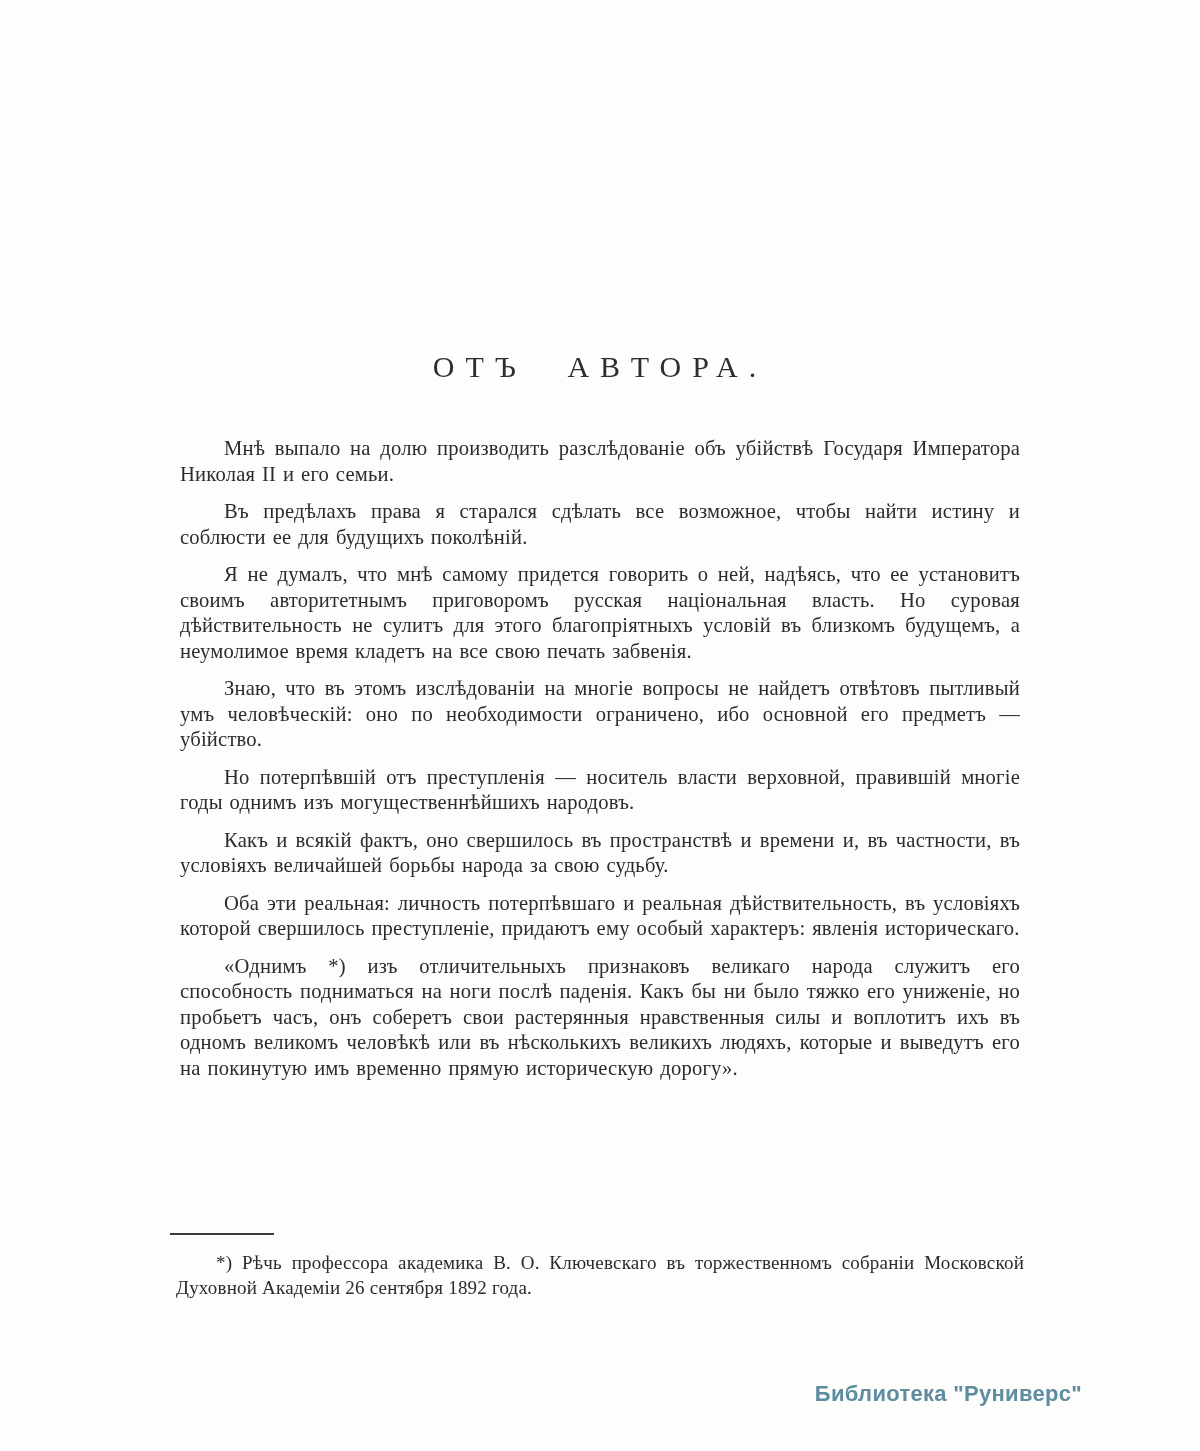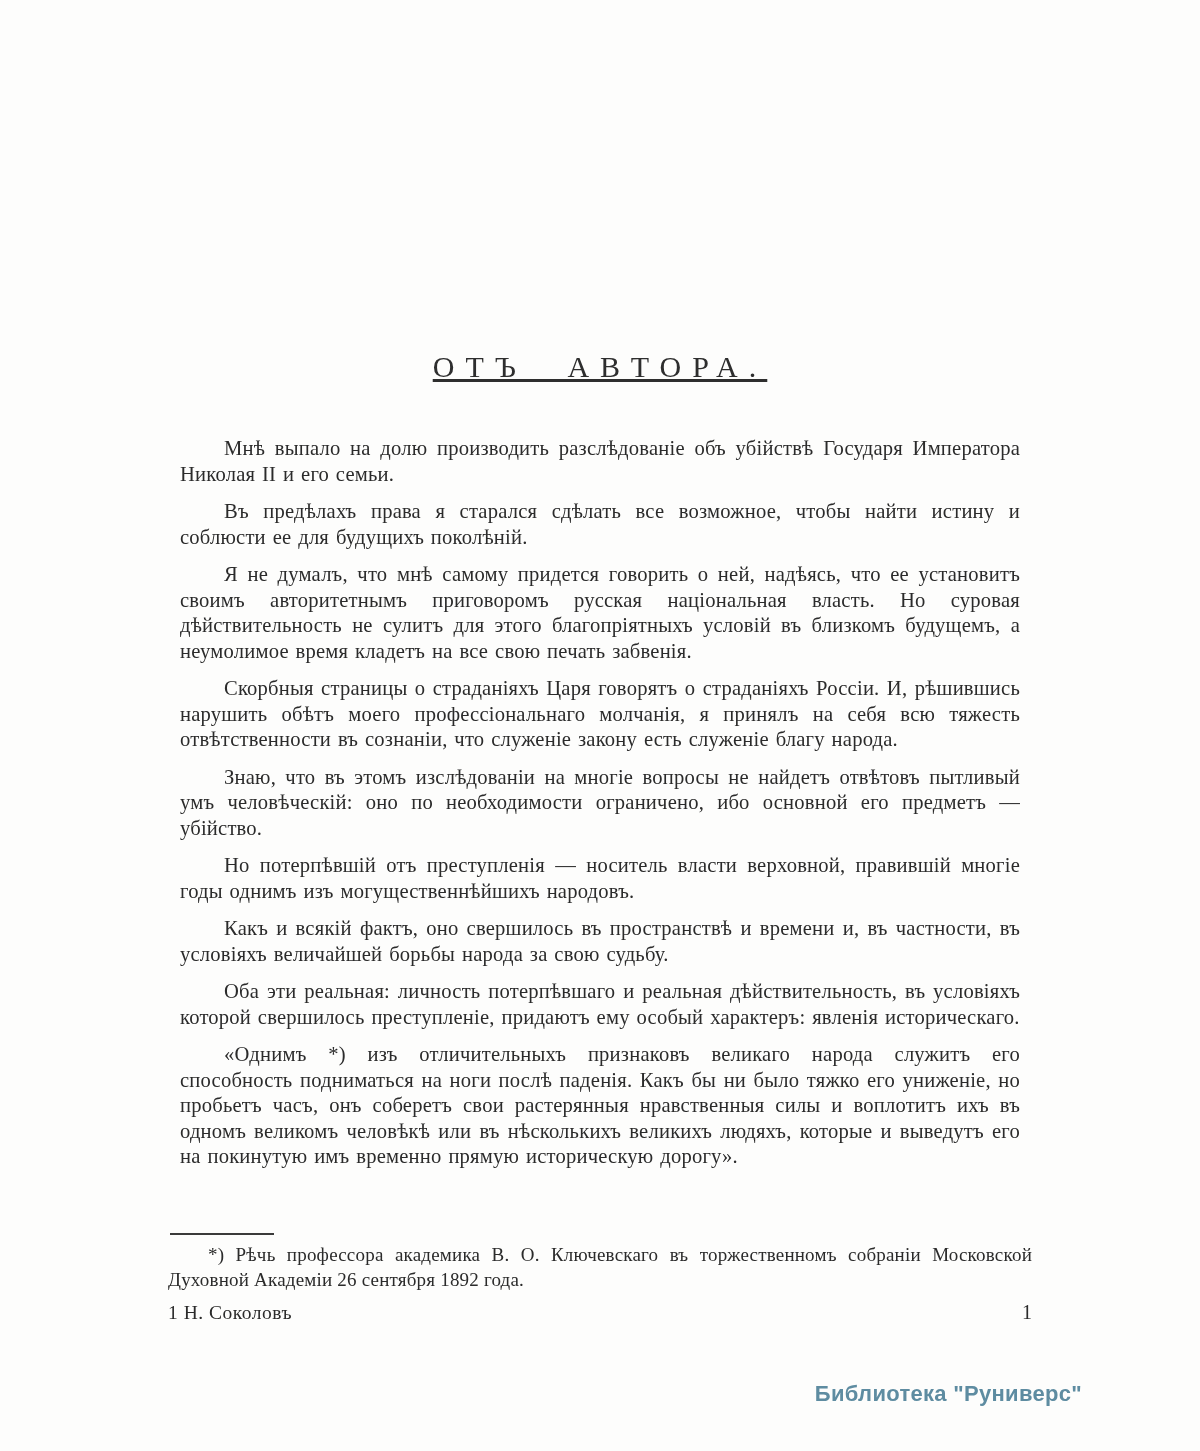--- a/index.html
+++ b/index.html
@@ -20,21 +20,20 @@
     position: absolute;
     top: 350px;
     left: 0;
     width: 100%;
     text-align: center;
     font-size: 30px;
     font-weight: 400;
     letter-spacing: 11px;
     word-spacing: 22px;
     color: #2e2e2e;
-    text-decoration: underline;
   }
   .body-text {
     position: absolute;
     top: 424px;
     left: 168px;
     width: 864px;
     font-size: 20.6px;
     line-height: 25.5px;
     text-align: justify;
     letter-spacing: 0.2px;
@@ -56,21 +55,21 @@
     position: absolute;
     top: 1243px;
     left: 168px;
     width: 864px;
     font-size: 19px;
     line-height: 24.5px;
     text-align: justify;
     letter-spacing: 0.2px;
   }
   .footnote p {
-    margin: 0;
+    margin: 8px;
     text-indent: 40px;
   }
   .sig-line {
     position: absolute;
     top: 1301px;
     left: 168px;
     width: 864px;
     display: flex;
     justify-content: space-between;
     align-items: baseline;
@@ -97,34 +96,29 @@
 <body>
 
 <div class="page">
 
   <div class="title">ОТЪ  АВТОРА.</div>
 
   <div class="body-text">
     <p>Мнѣ выпало на долю производить разслѣдованіе объ убійствѣ Государя Императора Николая II и его семьи.</p>
     <p>Въ предѣлахъ права я старался сдѣлать все возможное, чтобы найти истину и соблюсти ее для будущихъ поколѣній.</p>
     <p>Я не думалъ, что мнѣ самому придется говорить о ней, надѣясь, что ее установитъ своимъ авторитетнымъ приговоромъ русская національная власть. Но суровая дѣйствительность не сулитъ для этого благопріятныхъ условій въ близкомъ будущемъ, а неумолимое время кладетъ на все свою печать забвенія.</p>
-    <p>Скорбныя страницы о страданіяхъ Царя говорятъ о страданіяхъ Россіи. И, рѣшившись нарушить обѣтъ моего профессіональнаго молчанія, я принялъ на себя всю тяжесть отвѣтственности въ сознаніи, что служеніе закону есть служеніе благу народа.</p>
     <p>Знаю, что въ этомъ изслѣдованіи на многіе вопросы не найдетъ отвѣтовъ пытливый умъ человѣческій: оно по необходимости ограничено, ибо основной его предметъ — убійство.</p>
     <p>Но потерпѣвшій отъ преступленія — носитель власти верховной, правившій многіе годы однимъ изъ могущественнѣйшихъ народовъ.</p>
     <p>Какъ и всякій фактъ, оно свершилось въ пространствѣ и времени и, въ частности, въ условіяхъ величайшей борьбы народа за свою судьбу.</p>
     <p>Оба эти реальная: личность потерпѣвшаго и реальная дѣйствительность, въ условіяхъ которой свершилось преступленіе, придаютъ ему особый характеръ: явленія историческаго.</p>
     <p>«Однимъ *) изъ отличительныхъ признаковъ великаго народа служитъ его способность подниматься на ноги послѣ паденія. Какъ бы ни было тяжко его униженіе, но пробьетъ часъ, онъ соберетъ свои растерянныя нравственныя силы и воплотитъ ихъ въ одномъ великомъ человѣкѣ или въ нѣсколькихъ великихъ людяхъ, которые и выведутъ его на покинутую имъ временно прямую историческую дорогу».</p>
   </div>
 
   <div class="footnote-rule"></div>
 
   <div class="footnote">
     <p>*) Рѣчь профессора академика В. О. Ключевскаго въ торжественномъ собраніи Московской Духовной Академіи 26 сентября 1892 года.</p>
   </div>
 
-  <div class="sig-line">
-    <span class="sig-left">1  Н. Соколовъ</span>
-    <span class="page-number">1</span>
-  </div>
 
   <div class="watermark">Библиотека "Руниверс"</div>
 
 </div>
 
 </body></html>

